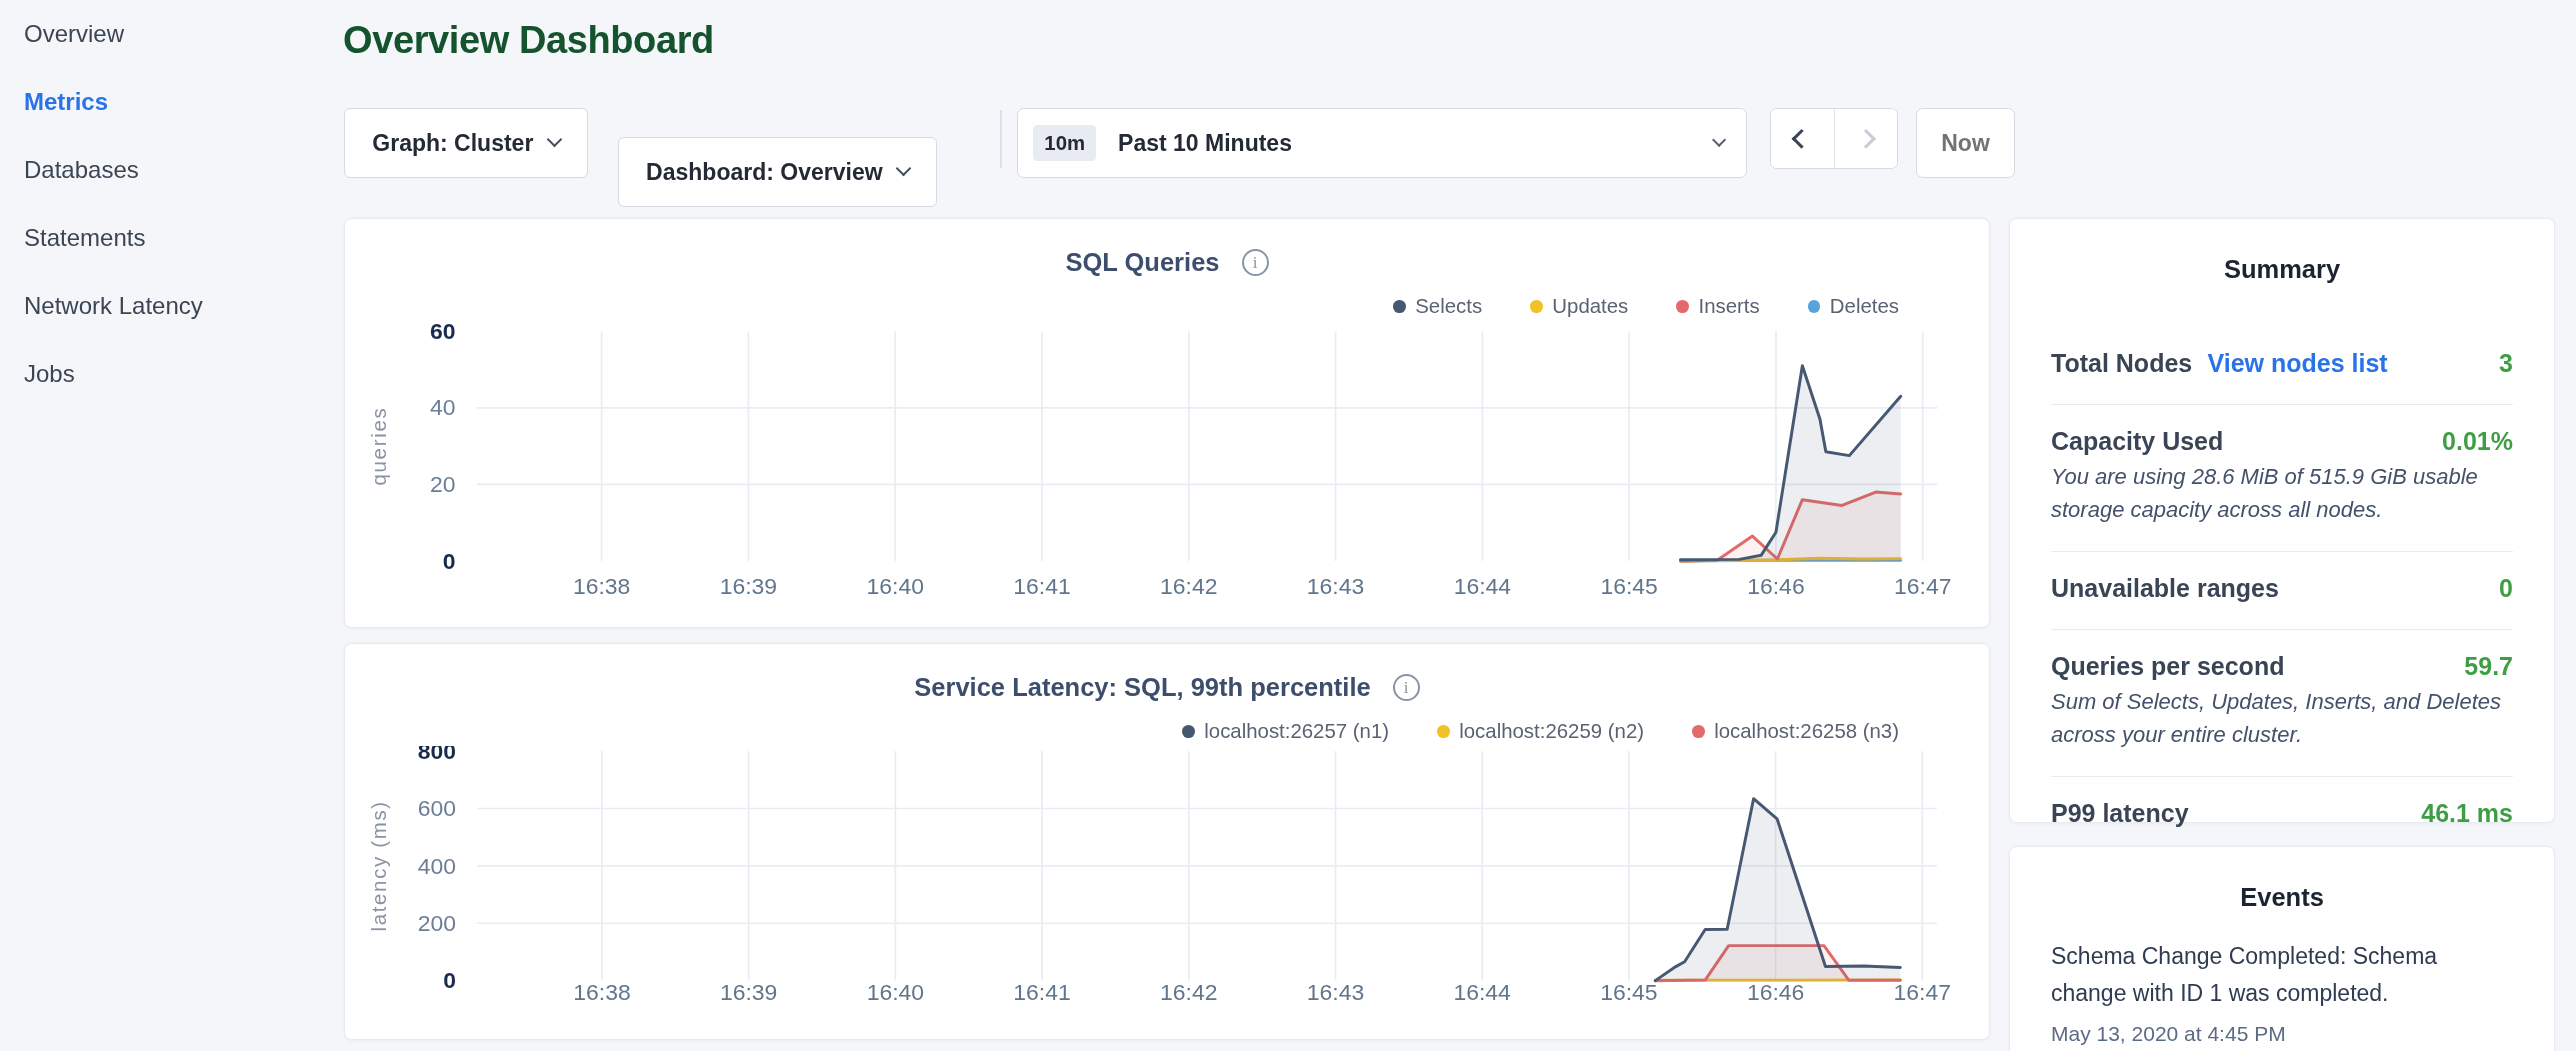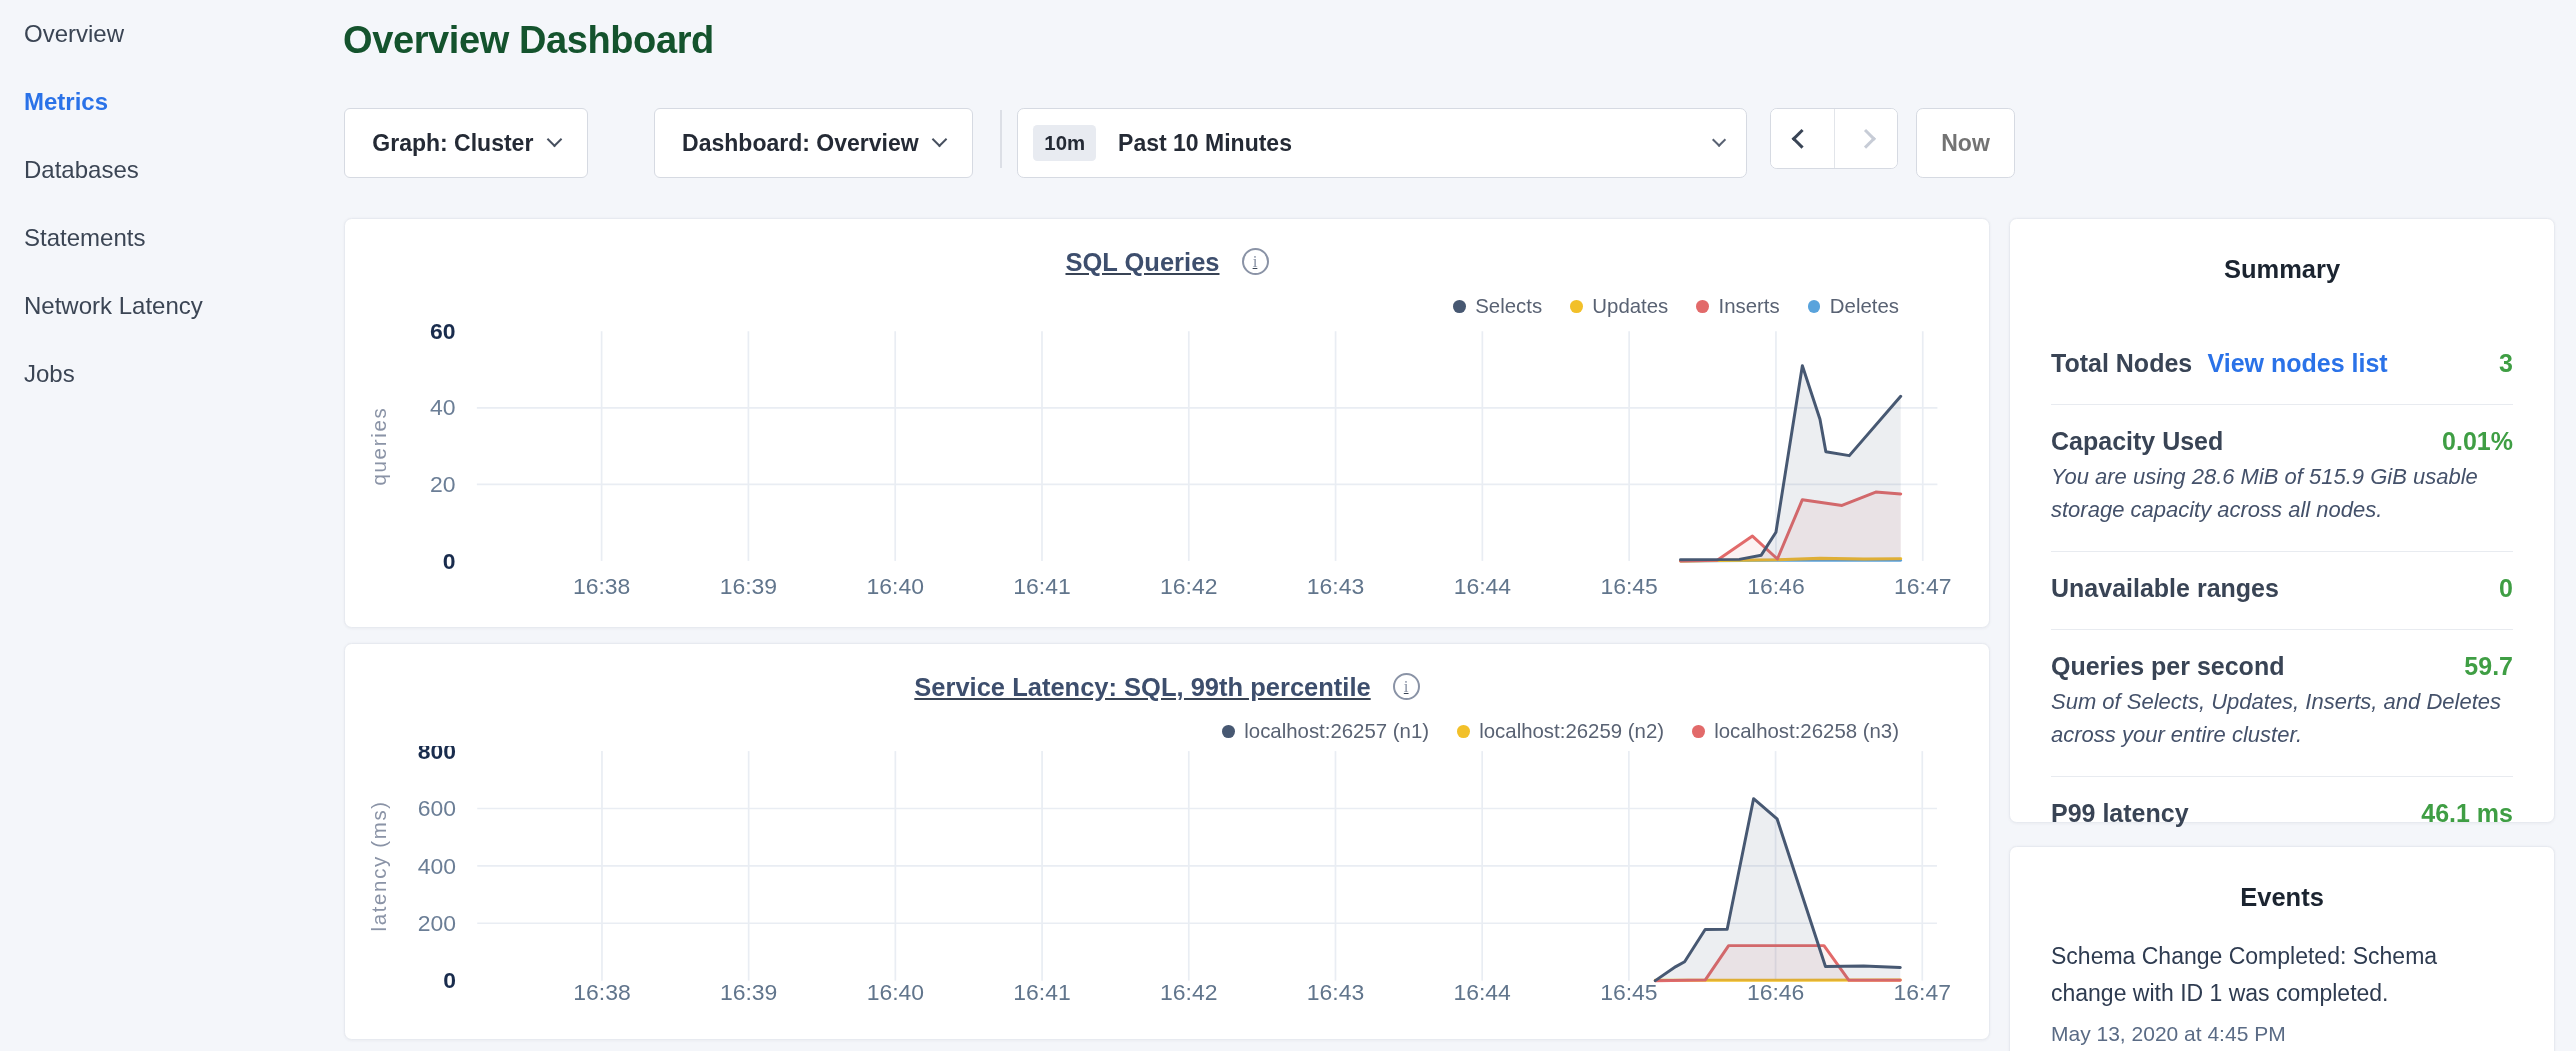--- a/index.html
+++ b/index.html
@@ -24,21 +24,21 @@
   }
   .toolbar { position: absolute; left: 0; top: 108px; width: 2576px; height: 61px; }
   .btn {
     position: absolute; top: 0; height: 70px; background: #fff;
     border: 1.7px solid #d6dae2; border-radius: 6px;
     display: flex; align-items: center; justify-content: center;
     font-family: "Liberation Sans", sans-serif;
     font-size: 23px; font-weight: 700; color: #242a35; cursor: pointer;
   }
   .dd-graph { left: 344px; width: 244px; }
-  .dd-dash  { left: 654px; width: 319px; }
+  .dd-dash  { left: 618px; width: 319px; margin-top: 29px; }
   .chev {
     display: inline-block; width: 11px; height: 11px;
     border-right: 2.6px solid #47505f; border-bottom: 2.6px solid #47505f;
     transform: rotate(45deg); margin-left: 15.3px; margin-top: -6.8px;
   }
   .vdivider { position: absolute; left: 1000px; top: 1.7px; width: 1.7px; height: 58px; background: #dcdfe6; }
   .time-sel { left: 1017px; width: 730px; justify-content: flex-start; padding: 0 22px 0 15.3px; border-radius: 6.8px; }
   .time-badge {
     background: #e8ebf1; border-radius: 4.3px; padding: 6.8px 11px;
     font-size: 20.4px; font-weight: 700; color: #242a35; margin-right: 22px;
@@ -58,32 +58,32 @@
   .now-btn { left: 1916px; width: 99px; color: #737373; border-radius: 6.8px; }
   
   .card {
     position: absolute; background: #fff; border: 1.7px solid #e7eaf0;
     border-radius: 7.7px; box-shadow: 0 0.9px 2.6px rgba(60,66,87,0.05);
   }
   .chart-card-1 { left: 344px; top: 218px; width: 1646px; height: 410px; }
   .chart-card-2 { left: 344px; top: 643px; width: 1646px; height: 397px; }
   .chart-head {
     position: absolute; left: 0; top: 29px; width: 100%;
-    display: flex; align-items: flex-start; justify-content: center; gap: 22px; text-decoration: underline;
+    display: flex; align-items: center; justify-content: center; gap: 22px;
   }
   .chart-title { font-size: 25.5px; font-weight: 700; color: #3d4e6d; }
   .info-icon {
     width: 27px; height: 27px; border: 2.1px solid #8a93a6; border-radius: 50%;
     display: inline-flex; align-items: center; justify-content: center;
     color: #8a93a6; font-size: 17px; font-family: "Liberation Serif", serif;
     font-style: normal; cursor: pointer;
   }
   .legend {
     position: absolute; right: 90px; top: 75px; height: 25.5px;
-    display: flex; align-items: center; gap: 28px;
+    display: flex; align-items: center; gap: 48px;
   }
   .legend-item { display: flex; align-items: center; gap: 9.4px; font-size: 20.4px; color: #596273; cursor: pointer; }
   .legend-dot { width: 12.8px; height: 12.8px; border-radius: 50%; display: inline-block; }
   .chart-svg { position: absolute; left: 0; top: 102px; width: 1646px; }
   
   .summary-card { left: 2009px; top: 218px; width: 546px; height: 605px; padding: 0 41px; }
   .events-card  { left: 2009px; top: 846px; width: 546px; height: 255px; padding: 0 41px; }
   .panel-title { text-align: center; font-size: 25.5px; font-weight: 700; color: #1b2430; margin-top: 36px; }
   .summary-card .panel-title { margin-bottom: 43px; }
   .srow { border-bottom: 1.7px solid #e8ebf0; padding: 22px 0 25.5px; }

